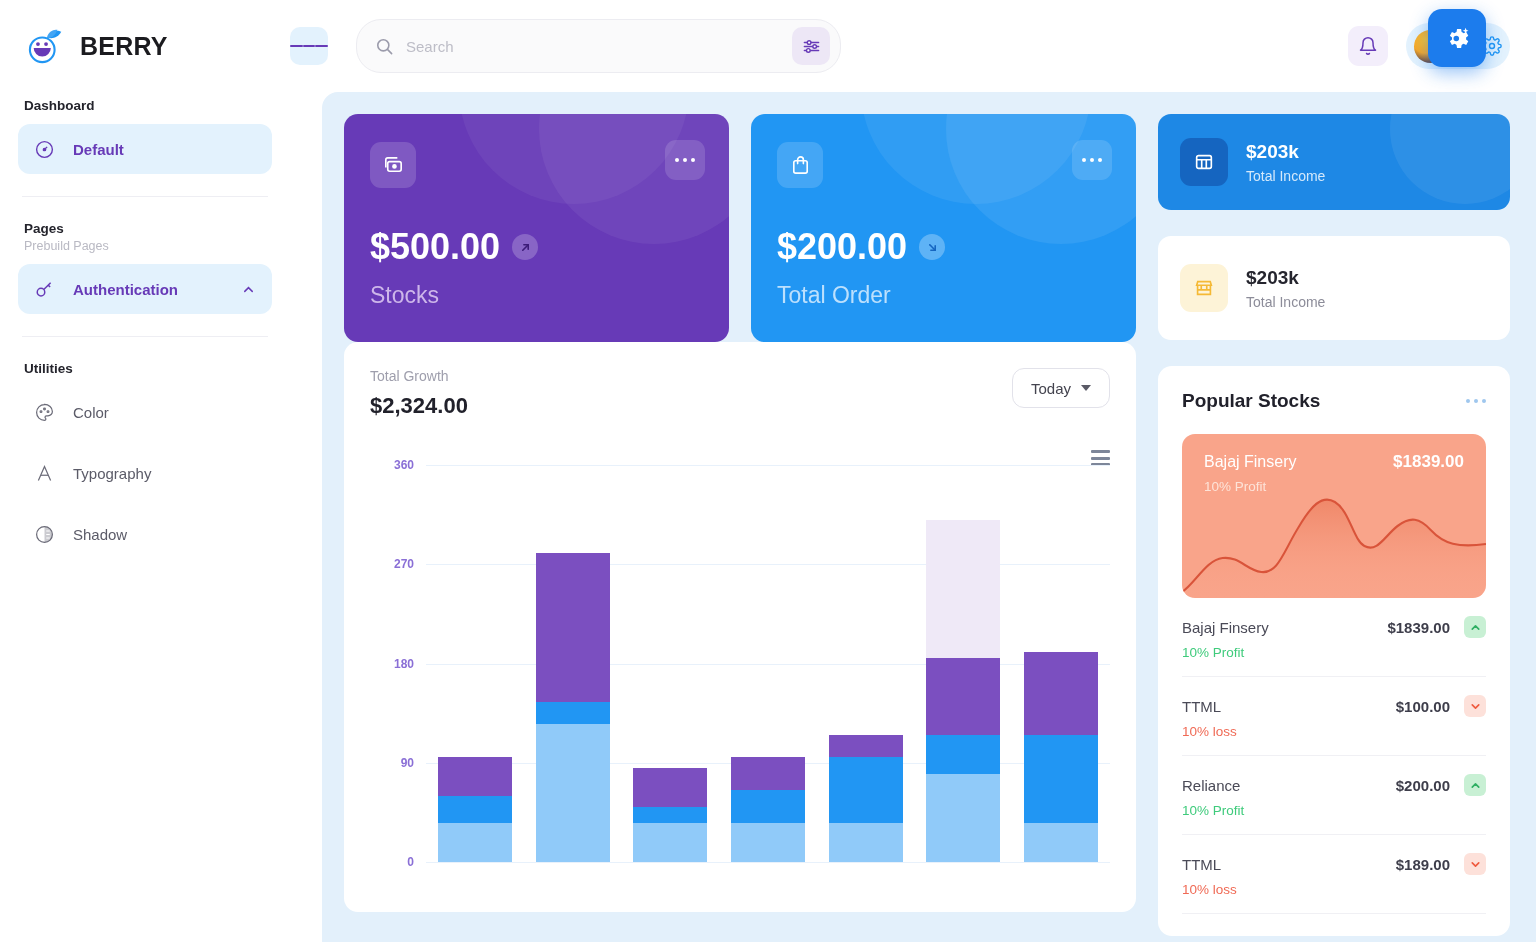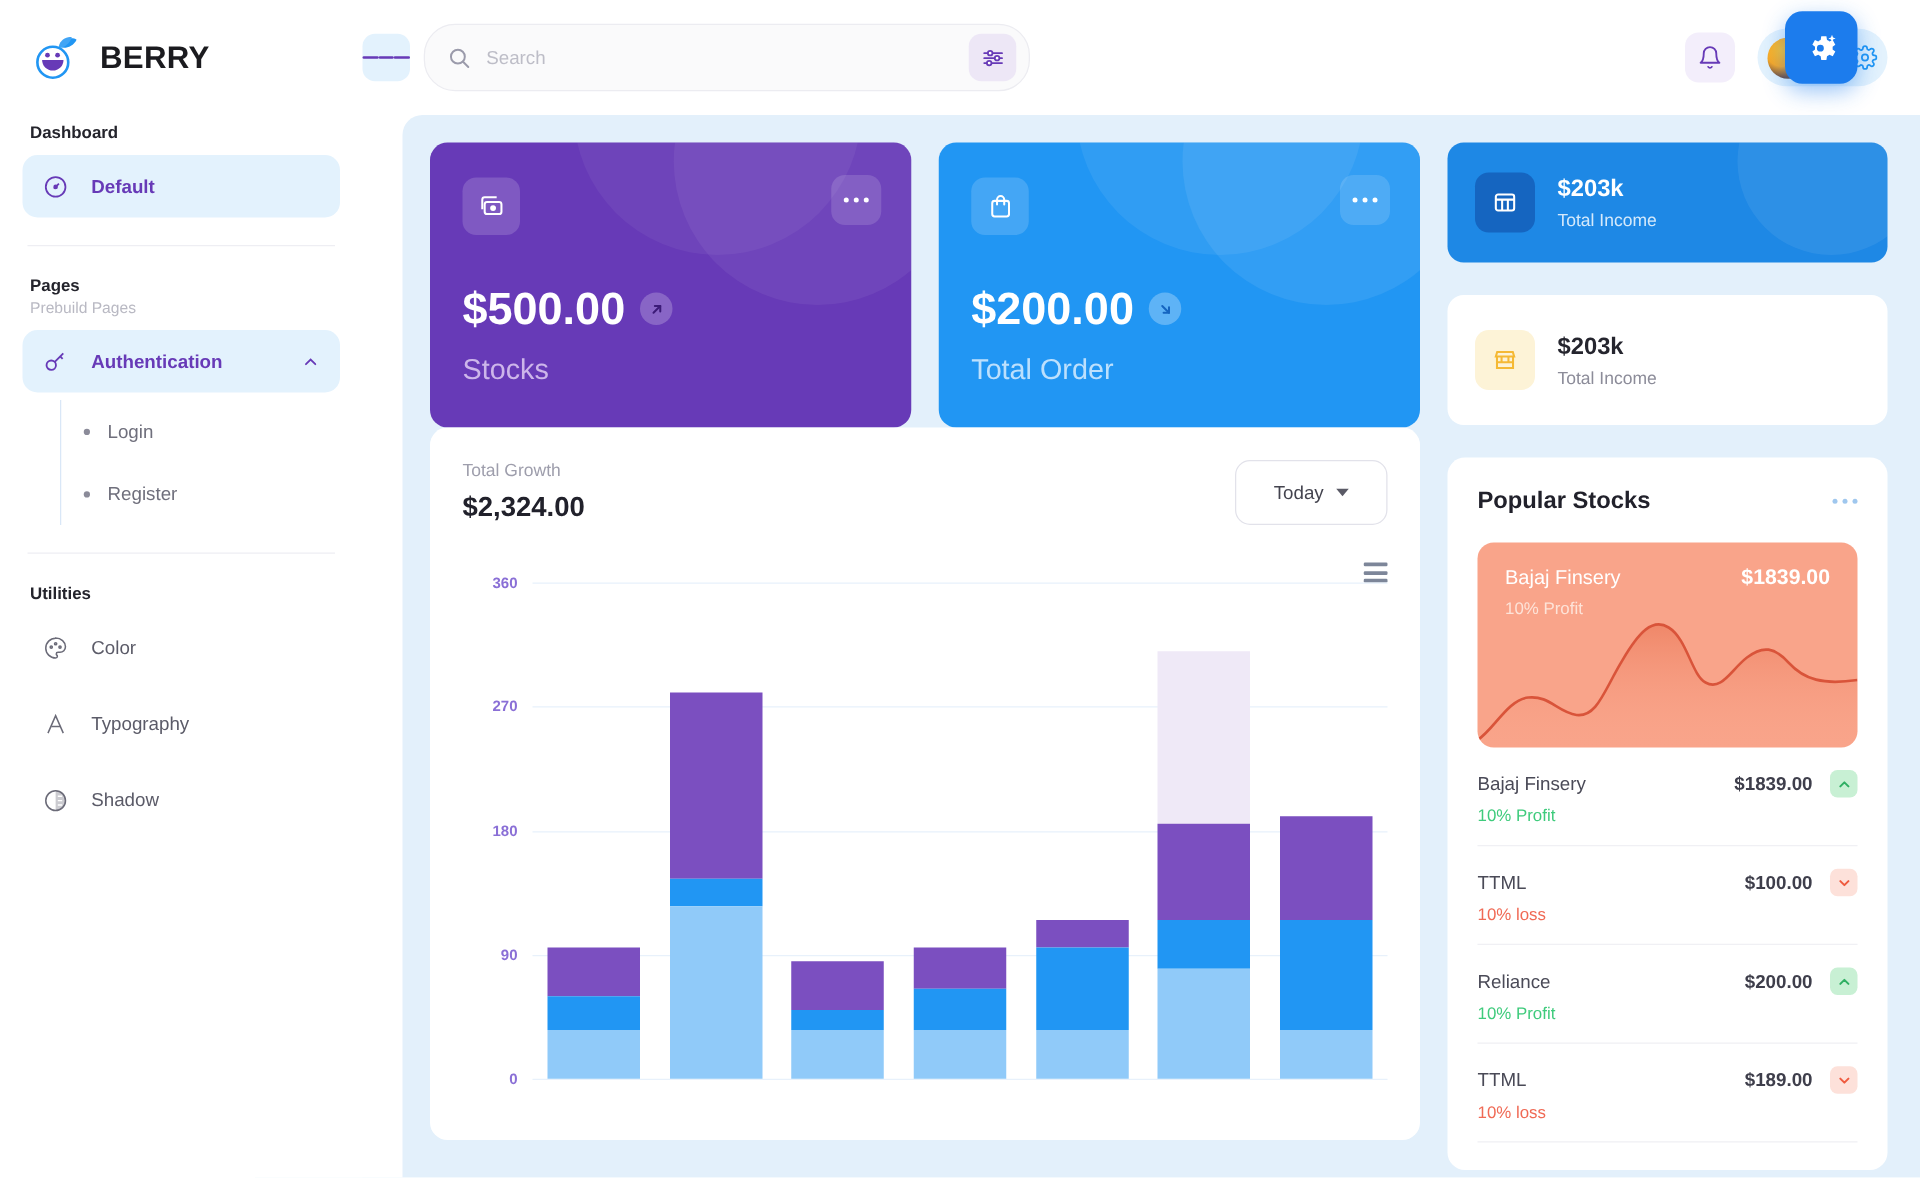--- a/index.html
+++ b/index.html
@@ -23,21 +23,21 @@
   .brand-name { font-size: 25px; font-weight: 700; letter-spacing: .2px; color: #1b1b1f; }
 
   .burger-btn {
     width: 38px; height: 38px; border-radius: 10px;
     background: #e3f2fd; display: flex; align-items: center; justify-content: center;
     cursor: pointer; flex: 0 0 38px;
   }
   .burger-btn span { display:block; width: 17px; height: 2.3px; background: #673ab7; border-radius: 2px; margin: 2px 0; }
 
   .search-wrap {
-    margin-left: 11px;
+    margin-left: 28px;
     width: 485px; height: 54px;
     border: 1px solid #ececf1; border-radius: 25px;
     background: #fafafb;
     display: flex; align-items: center; padding: 0 10px 0 18px; gap: 12px;
   }
   .search-input {
     flex: 1; border: none; outline: none; background: transparent;
     font-size: 15px; color: #3a3a44; font-family: "Liberation Sans", sans-serif;
   }
   .search-input::placeholder { color: #bdbdc7; }
@@ -146,21 +146,21 @@
   .filled .income-val { color: #fff; } .filled .income-sub { color: #d4e9fb; }
   .plain .income-val { color: #25252e; } .plain .income-sub { color: #8c8c99; }
 
   
   .growth-card { background: #fff; border-radius: 14px; padding: 26px 26px 0 26px; height: 570px; position: relative; }
   .growth-head { display: flex; align-items: flex-start; }
   .growth-title { font-size: 14px; color: #9e9eac; }
   .growth-amount { font-size: 22px; font-weight: 700; color: #21212b; margin-top: 9px; }
   .today-btn {
     margin-left: auto; border: 1px solid #e2e2ea; border-radius: 12px;
-    height: 52px; padding: 0 30px; display: flex; align-items: center; gap: 10px;
+    height: 40px; padding: 0 18px; display: flex; align-items: center; gap: 10px;
     font-size: 15px; color: #44444f; cursor: pointer; background: #fff;
   }
   .caret { width: 0; height: 0; border-left: 5.5px solid transparent; border-right: 5.5px solid transparent; border-top: 6.5px solid #5a5a66; }
   .chart-menu { position: absolute; right: 26px; top: 108px; cursor: pointer; }
   .chart-menu span { display: block; width: 19px; height: 3px; background: #7d8699; border-radius: 1px; margin-bottom: 3.5px; }
 
   .chart-area { position: relative; margin-top: 46px; height: 440px; }
   .y-labels { position: absolute; left: 0; top: 0; width: 44px; height: 397px; }
   .y-lab { position: absolute; right: 0; transform: translateY(-50%); font-size: 12px; font-weight: 700; color: #8a6fd6; }
   .plot { position: absolute; left: 56px; right: 0; top: 0; height: 397px; }
@@ -285,30 +285,20 @@
         <svg width="21" height="21" viewBox="0 0 24 24" fill="none" stroke="#673ab7" stroke-width="1.7">
           <circle cx="8" cy="15" r="4.3"></circle>
             <path d="M11.2 12L19 4.2"></path>
             <path d="M16.2 7l2.2 2.2"></path>
         </svg>
         <span>Authentication</span>
         <svg class="chev" width="15" height="15" viewBox="0 0 24 24" fill="none" stroke="#673ab7" stroke-width="2.3" stroke-linecap="round">
           <polyline points="6 15 12 9 18 15"></polyline>
         </svg>
       </div>
-      <div class="sub-list">
-        <div class="sub-item">
-          <span class="dot"></span>
-          <span>Login</span>
-        </div>
-        <div class="sub-item">
-          <span class="dot"></span>
-          <span>Register</span>
-        </div>
-      </div>
       <div class="nav-divider"></div>
 
       <div class="sec-gap"></div>
       <div class="nav-caption">Utilities</div>
       <div class="nav-item">
         <svg width="21" height="21" viewBox="0 0 24 24" fill="none" stroke="#6b6b78" stroke-width="1.4">
           <path d="M12 3a9 9 0 1 0 0 18c1 0 1.6-.7 1.6-1.5 0-.5-.2-.8-.5-1.1-.3-.3-.5-.7-.5-1.1 0-.8.7-1.5 1.6-1.5H16a5 5 0 0 0 5-5c0-4.4-4-8-9-8z"></path>
           <circle cx="8" cy="11" r="1"></circle>
             <circle cx="12" cy="8" r="1"></circle>
             <circle cx="16" cy="11" r="1"></circle>

